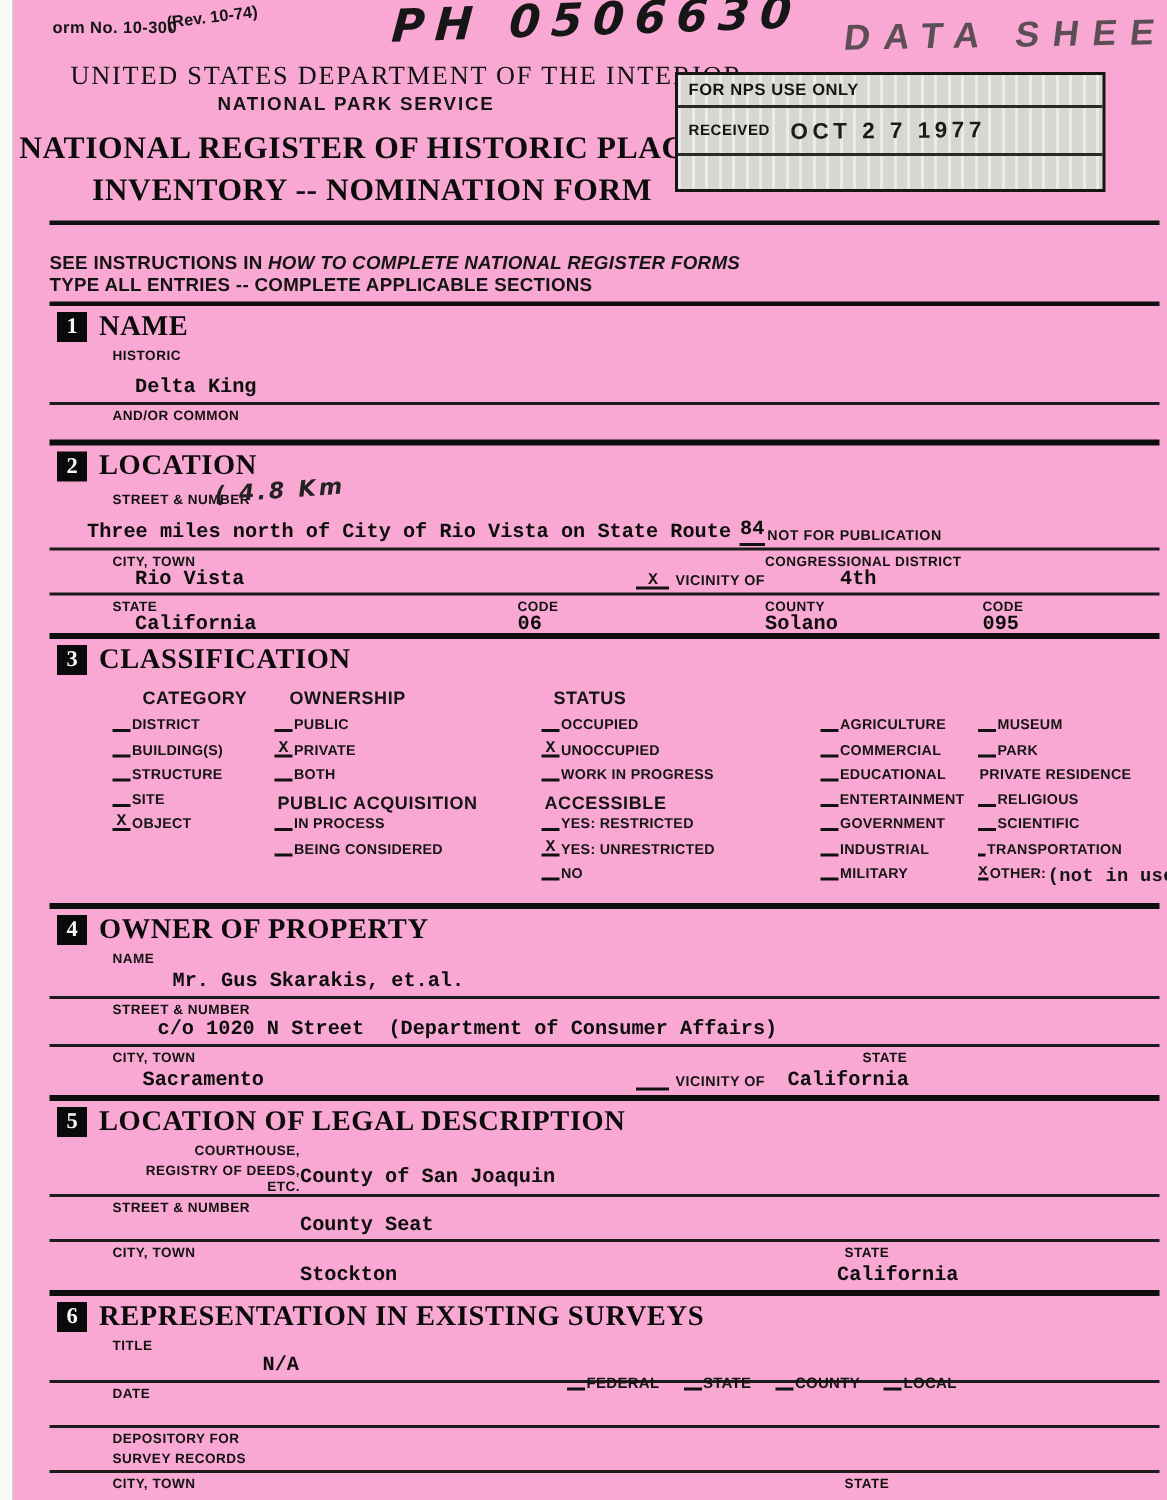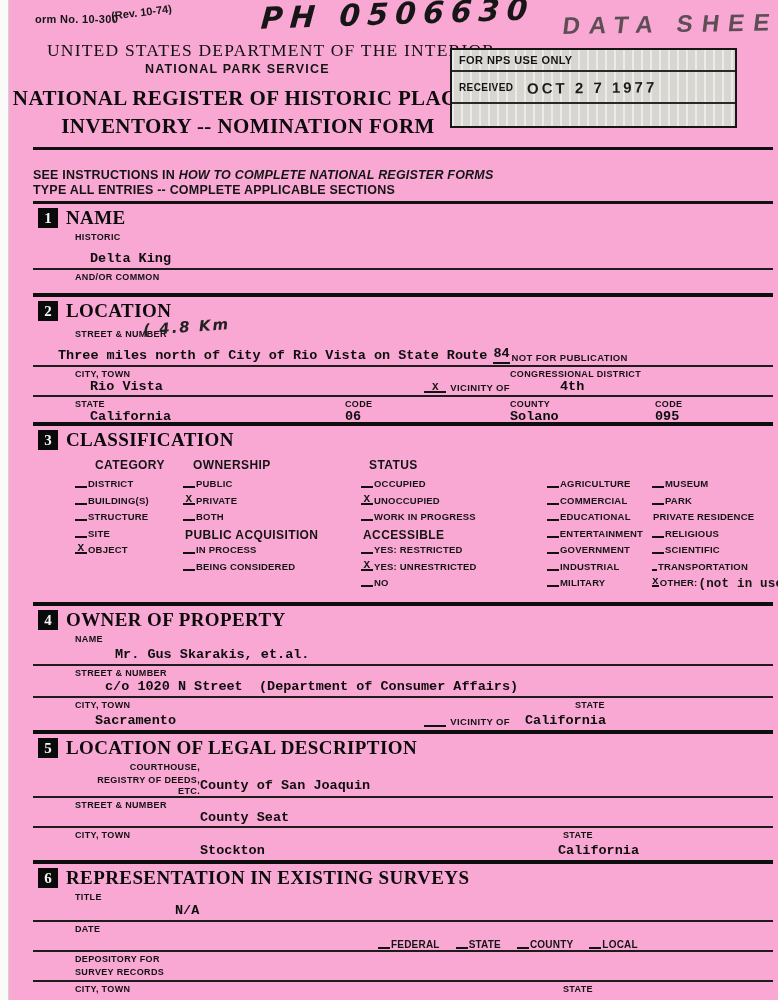--- a/index.html
+++ b/index.html
@@ -105,21 +105,21 @@
   .pl15{padding-left:15px;} .pl20{padding-left:20px;}
   .pl30{padding-left:30px;} .pl40{padding-left:40px;} .pl50{padding-left:50px;}
   .pl55{padding-left:55px;} .pl65{padding-left:65px;}
   .pl100{padding-left:100px;} .pl125{padding-left:125px;}
 
   .ch-row{flex-direction:row;align-items:flex-start;}
   .ch-label-block{width:125px;text-align:right;}
   .ch-value{align-self:flex-end;margin-bottom:2px;}
 
   .date-row{position:relative;}
-  .checkline{position:absolute;left:345px;bottom:0;display:flex;gap:16px;}
+  .checkline{position:absolute;left:345px;bottom:22px;display:flex;gap:16px;}
   .checkline .cls-item{height:auto;font-size:10px;}
 </style>
 </head>
 <body>
 
 <div class="page">
 
   <div class="hdr">
     <span class="form-no">orm No. 10-300</span>
     <span class="rev">(Rev. 10-74)</span>

